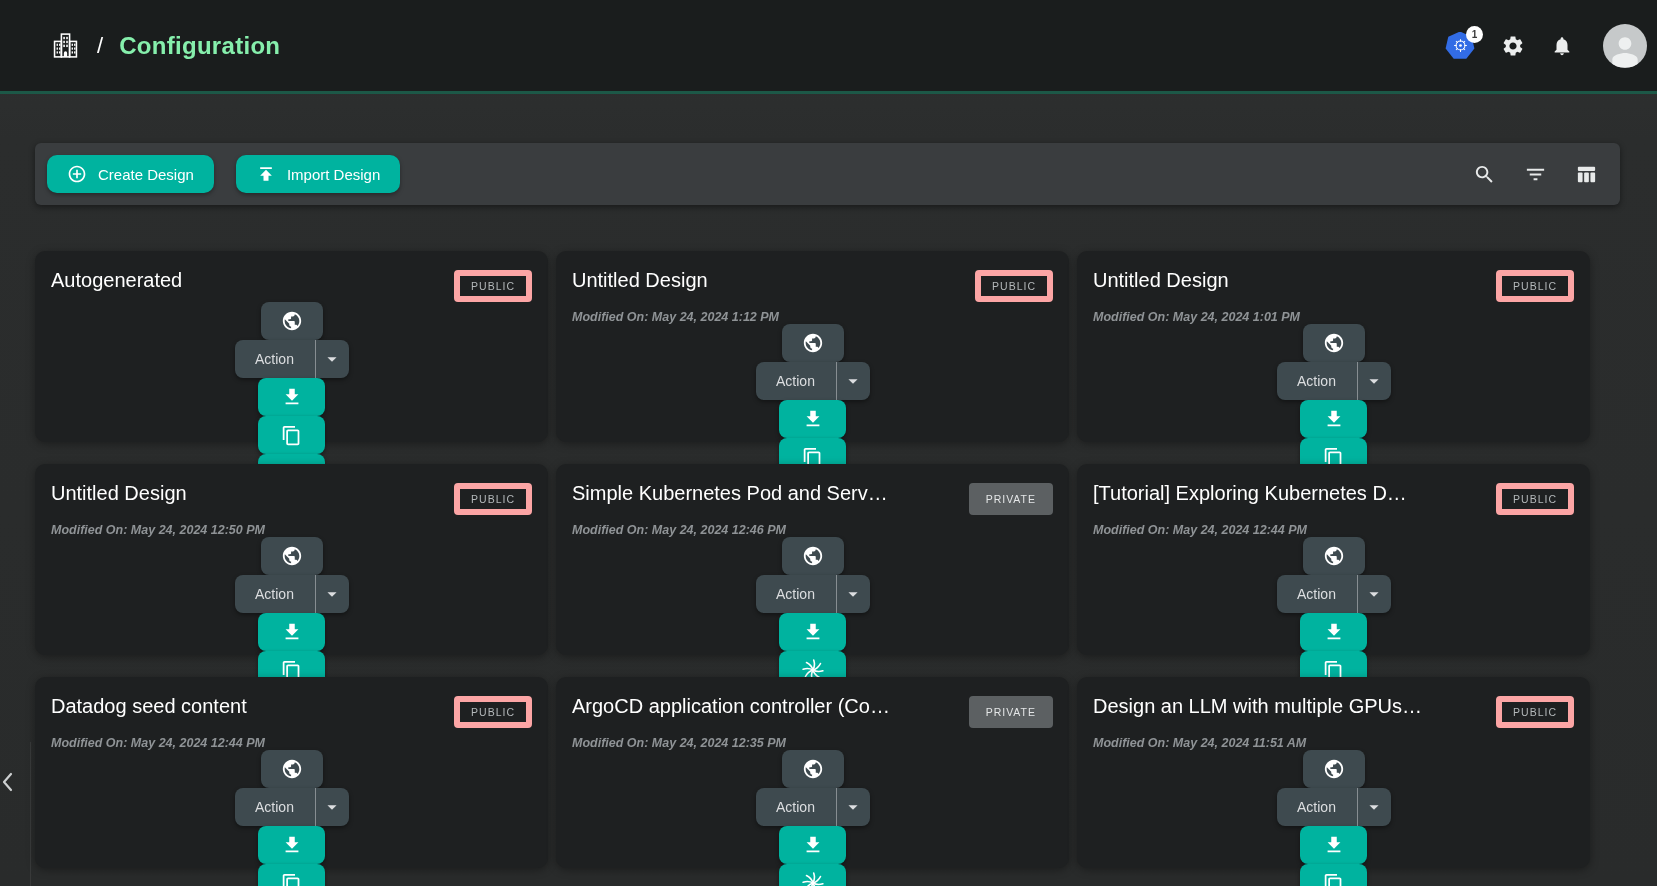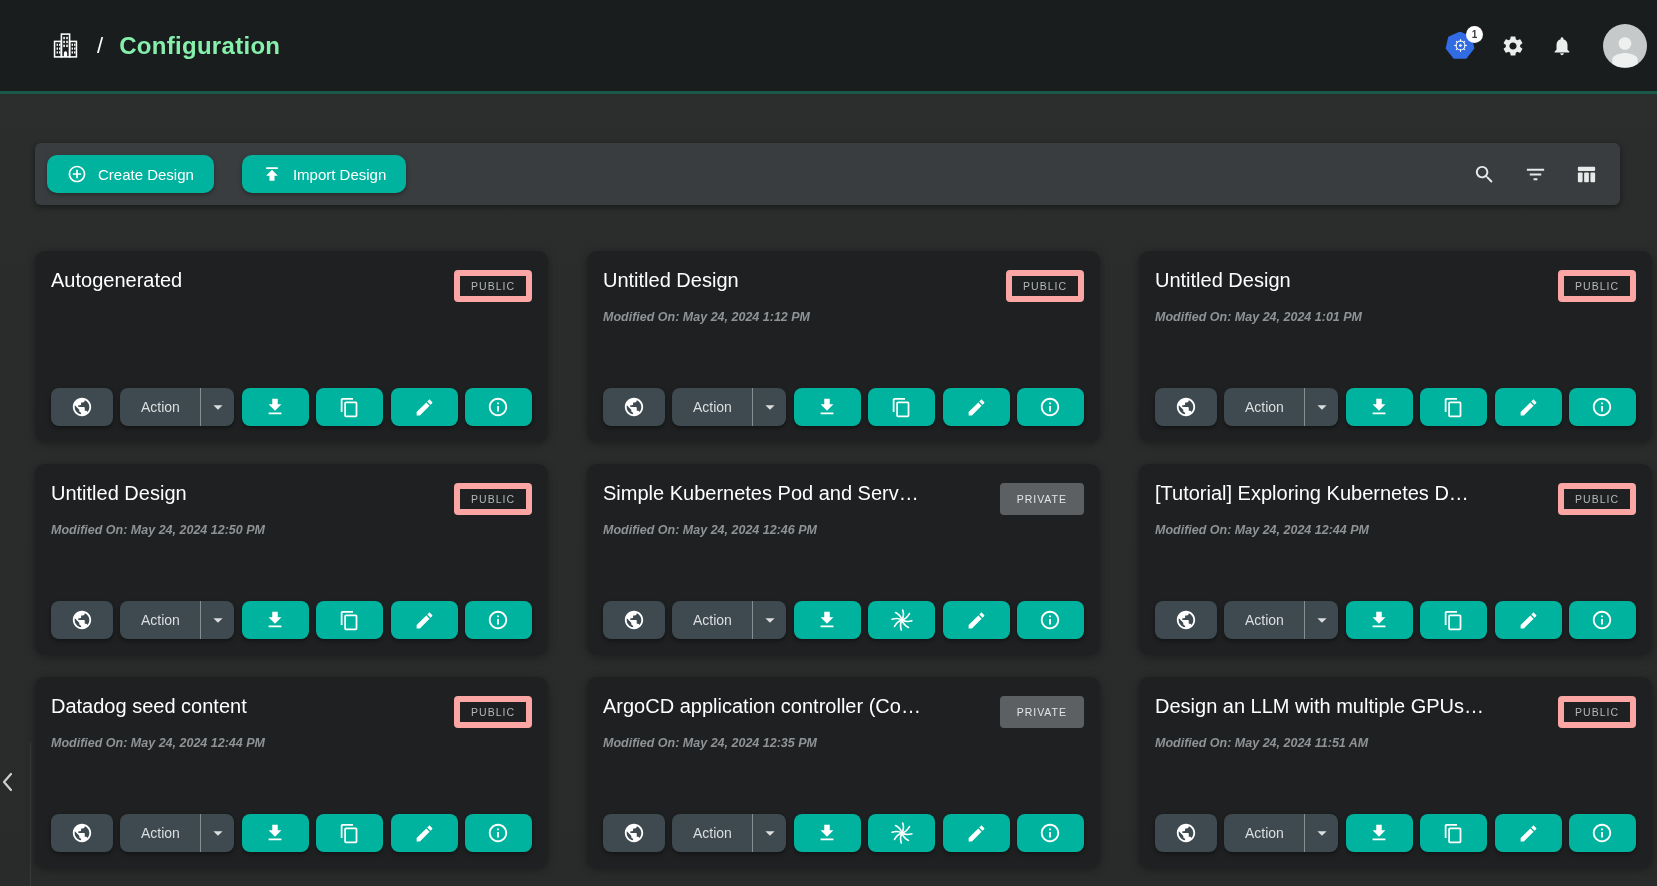--- a/index.html
+++ b/index.html
@@ -40,47 +40,47 @@
   .toolbar {
     margin:49px 37px 0 35px; height:62px; background:#3a3d3f; border-radius:6px;
     display:flex; align-items:center; padding:0 22px 0 12px;
     box-shadow:0 2px 6px rgba(0,0,0,.45);
   }
   .teal-btn {
     height:38px; border:none; border-radius:10px; background:#00B39F; color:#ffffff;
     font-family:inherit; font-size:15px; display:flex; align-items:center; gap:11px;
     padding:0 20px; cursor:pointer; box-shadow:0 2px 4px rgba(0,0,0,.35);
   }
-  .teal-btn + .teal-btn { margin-left:28px;text-align:center; }
+  .teal-btn + .teal-btn { margin-left:22px;text-align:center; }
   .toolbar-right { margin-left:auto; display:flex; align-items:center; gap:28px; }
   .tb-icon { cursor:pointer; display:flex; }
 
   
   .grid {
     margin:46px 0 0 35px; display:grid;
-    grid-template-columns:repeat(3,513px); gap:22px 39px;
+    grid-template-columns:repeat(3,513px); gap:22px 8px;
   }
   .card {
     height:191px; background:#1e2021; border-radius:10px; padding:17px 16px 16px;
     display:flex; flex-direction:column; box-shadow:0 2px 8px rgba(0,0,0,.35);
   }
   .card-head { display:flex; align-items:flex-start; justify-content:space-between; }
   .card-title {
     color:#ffffff; font-size:20px; font-weight:500; line-height:1.25;
     white-space:nowrap; overflow:hidden; text-overflow:ellipsis; padding-right:14px;
   }
   .badge {
     flex-shrink:0; margin-top:2px; font-size:10.5px; letter-spacing:1px; color:#b4b8ba;
     border:6px solid #fca5a5; border-radius:4px; padding:4px 11px; background:transparent;
   }
   .badge.private { background:#5c6062; border-color:#5c6062; color:#e4e6e7; }
   .card-modified {
     margin-top:8px; color:#8f9396; font-size:12.5px; font-style:italic; font-weight:700;
   }
-  .card-actions { margin-top:auto; display:flex; align-items:center; justify-content:space-between; }
+  .card-actions { margin-top:auto; display:flex; align-items:center; justify-content:space-between;flex-direction:column; }
   .cbtn {
     height:38px; border:none; border-radius:8px; cursor:pointer;
     display:flex; align-items:center; justify-content:center;
     box-shadow:0 2px 4px rgba(0,0,0,.4);
   }
   .cbtn.gray { background:#3e4a4f; width:62px; }
   .cbtn.teal { background:#00B39F; width:67px; }
   .split-btn {
     height:38px; width:114px; background:#3e4a4f; border-radius:8px; display:flex;
     overflow:hidden; box-shadow:0 2px 4px rgba(0,0,0,.4);

